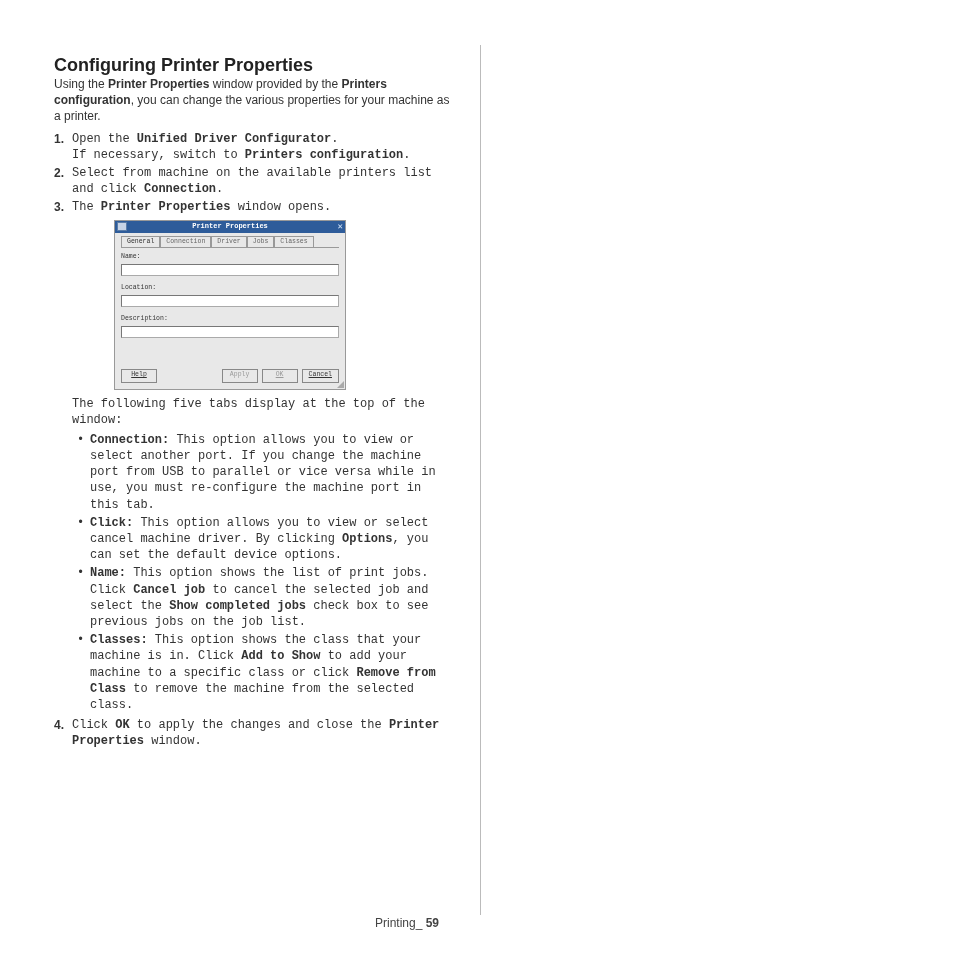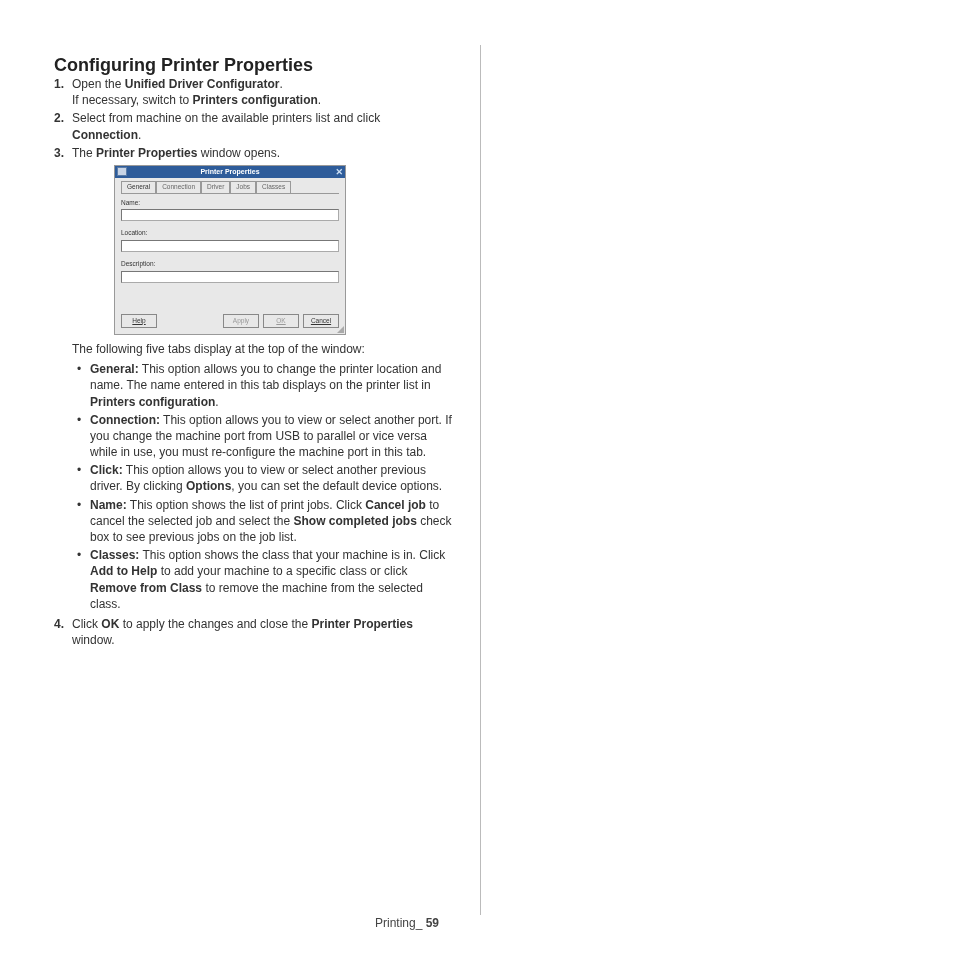--- a/index.html
+++ b/index.html
@@ -44,20 +44,21 @@
     line-height: 1.35;
     margin-bottom: 2px;
   }
   ol.main-steps > li .num {
     width: 18px;
     flex-shrink: 0;
     font-weight: bold;
   }
   ol.main-steps > li .body {
     flex: 1;
+    font-family: Liberation Mono, monospace;
   }
   ul.tab-list {
     list-style: none;
     margin-top: 4px;
   }
   ul.tab-list > li {
     position: relative;
     padding-left: 18px;
     line-height: 1.35;
     margin-bottom: 2px;
@@ -159,20 +160,23 @@
   }
   .footer .pg { font-weight: bold; }
 </style>
 </head>
 <body>
 
 <div class="content-area">
   <div class="left-col">
     <h1>Configuring Printer Properties</h1>
 
+    <p class="intro">
+      <span>Using the </span><strong>Printer Properties</strong><span> window provided by the </span><strong>Printers configuration</strong><span>, you can change the various properties for your machine as a printer.</span>
+    </p>
 
     <ol class="main-steps">
       <li>
         <span class="num">1.</span>
         <span class="body">
           <span>Open the </span><strong>Unified Driver Configurator</strong><span>.</span><br>
           <span>If necessary, switch to </span><strong>Printers configuration</strong><span>.</span>
         </span>
       </li>
       <li>
@@ -222,33 +226,30 @@
                   </div>
               </div>
             </div>
             <div class="resize"></div>
           </div>
 
           <span>The following five tabs display at the top of the window:</span>
 
           <ul class="tab-list">
             <li>
-              <strong>General:</strong><span>  This option allows you to change the printer location and name. The name entered in this tab displays on the printer list in </span><strong>Printers configuration</strong><span>.</span>
-            </li>
-            <li>
               <strong>Connection:</strong><span>  This option allows you to view or select another port. If you change the machine port from USB to parallel or vice versa while in use, you must re-configure the machine port in this tab.</span>
             </li>
             <li>
-              <strong>Click:</strong><span>  This option allows you to view or select another previous driver. By clicking </span><strong>Options</strong><span>, you can set the default device options.</span>
+              <strong>Click:</strong><span>  This option allows you to view or select cancel machine driver. By clicking </span><strong>Options</strong><span>, you can set the default device options.</span>
             </li>
             <li>
               <strong>Name:</strong><span>  This option shows the list of print jobs. Click </span><strong>Cancel job</strong><span> to cancel the selected job and select the </span><strong>Show completed jobs</strong><span> check box to see previous jobs on the job list.</span>
             </li>
             <li>
-              <strong>Classes:</strong><span>  This option shows the class that your machine is in. Click </span><strong>Add to Help</strong><span> to add your machine to a specific class or click </span><strong>Remove from Class</strong><span> to remove the machine from the selected class.</span>
+              <strong>Classes:</strong><span>  This option shows the class that your machine is in. Click </span><strong>Add to Show</strong><span> to add your machine to a specific class or click </span><strong>Remove from Class</strong><span> to remove the machine from the selected class.</span>
             </li>
           </ul>
         </span>
       </li>
       <li>
         <span class="num">4.</span>
         <span class="body">
           <span>Click </span><strong>OK</strong><span> to apply the changes and close the </span><strong>Printer Properties</strong><span> window.</span>
         </span>
       </li>

